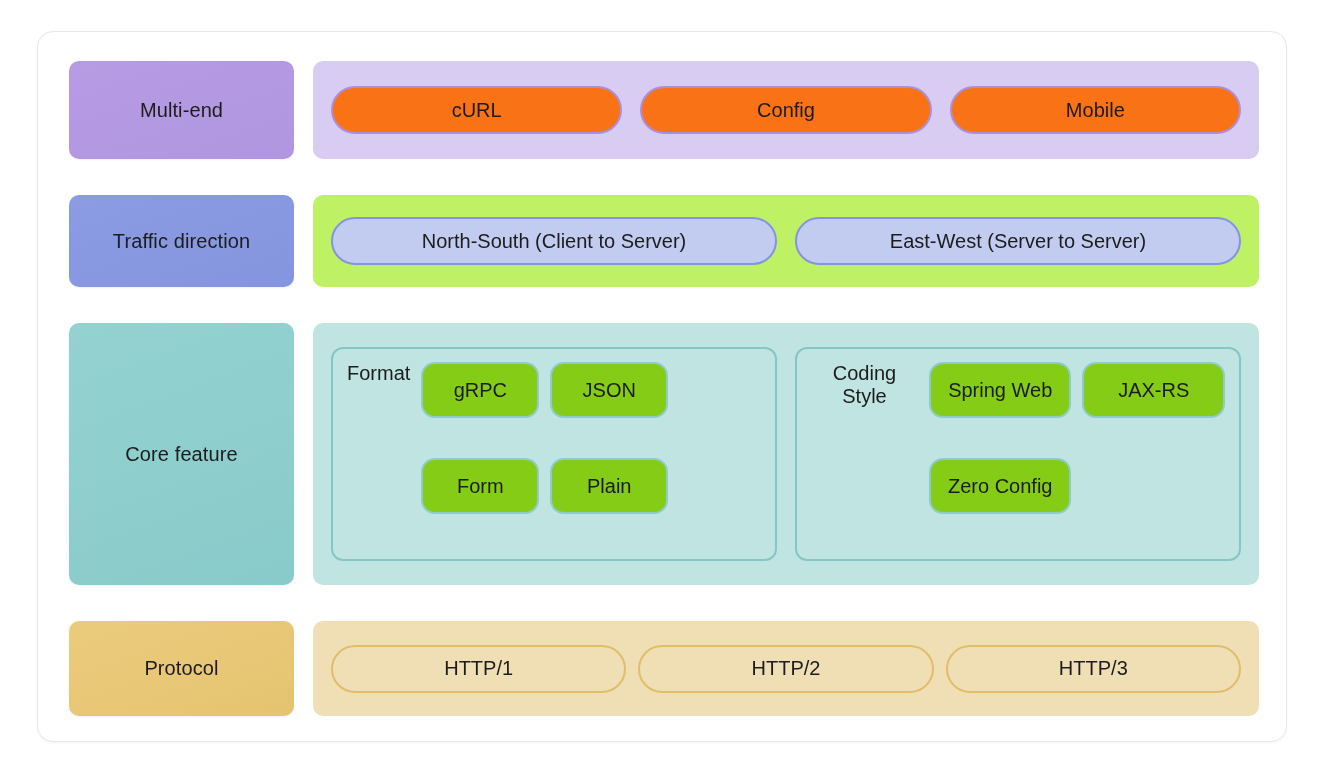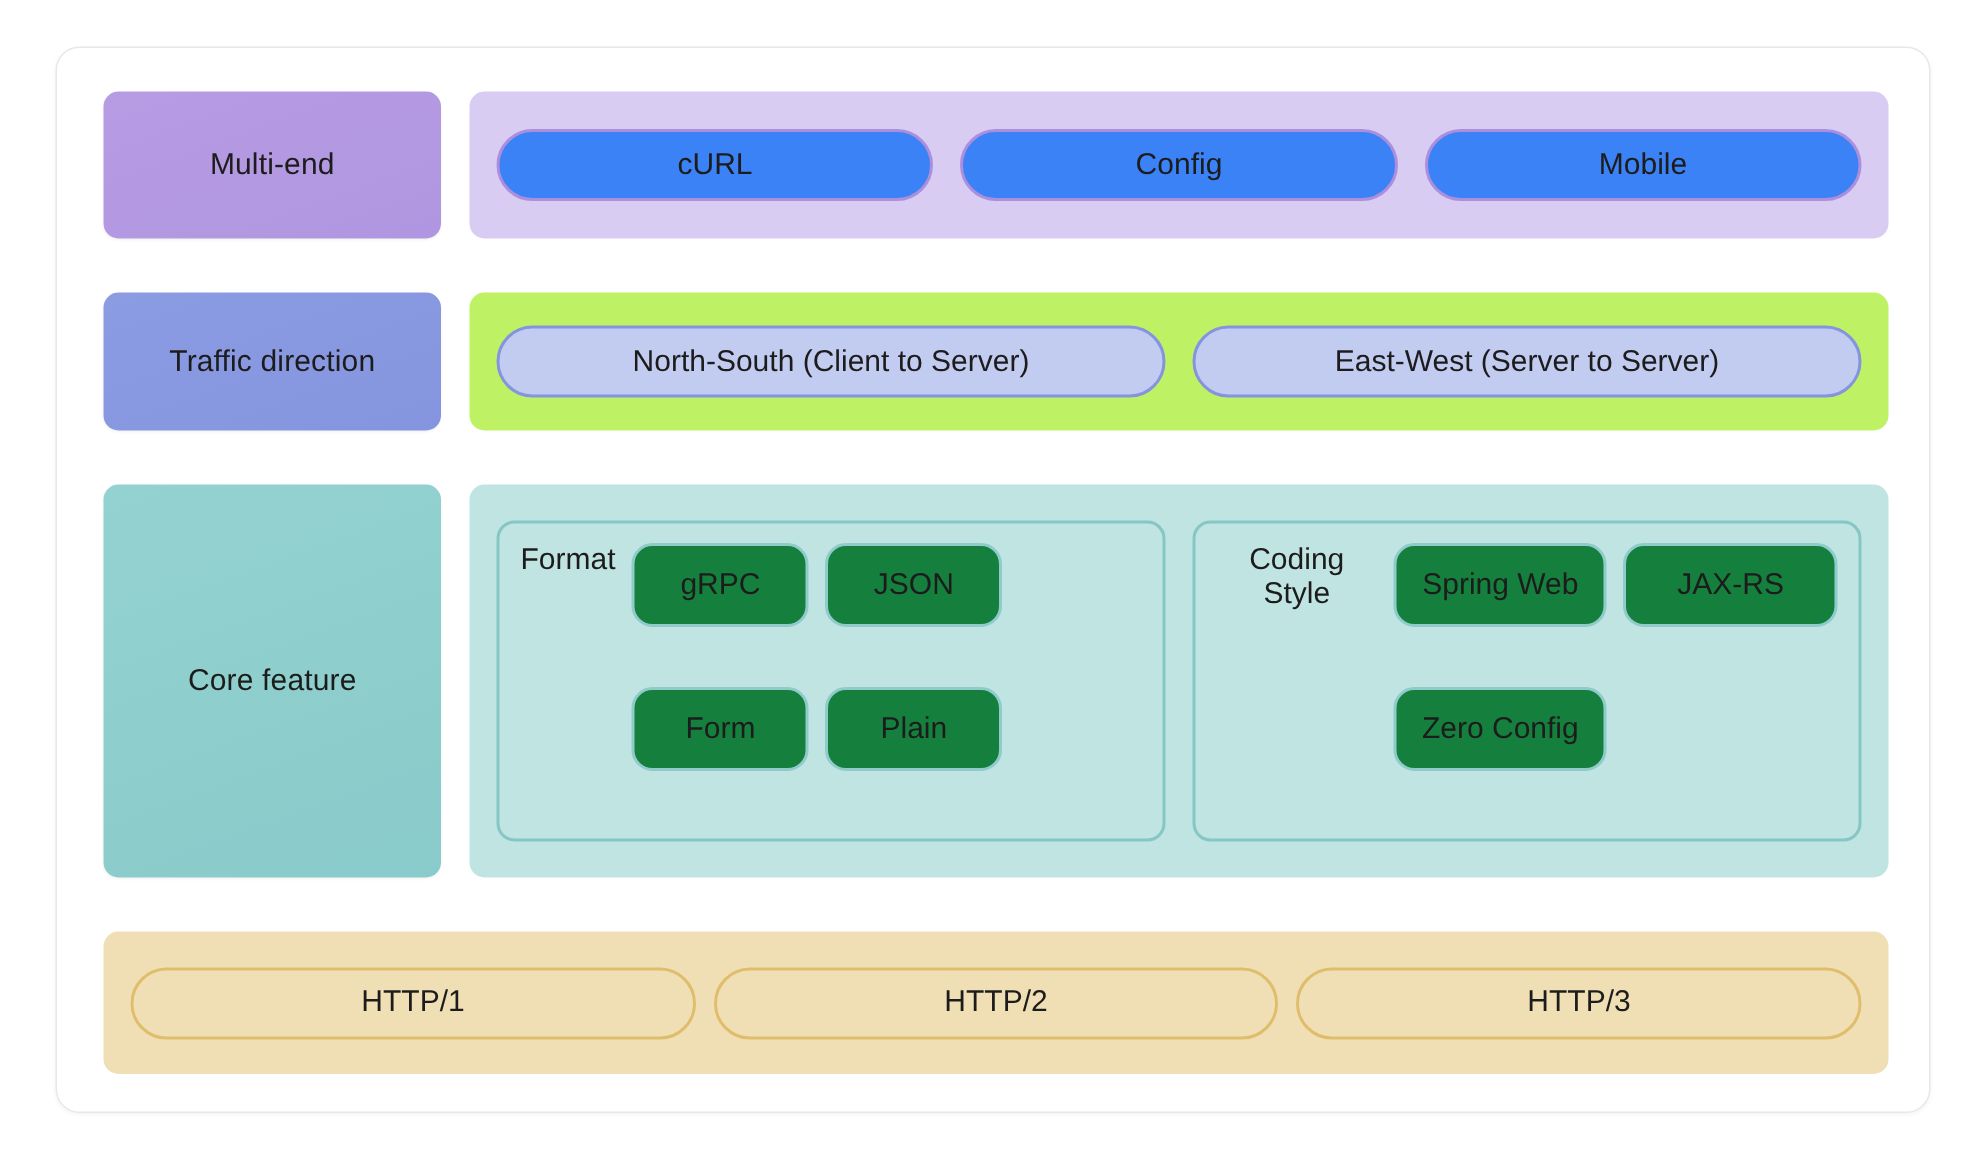--- a/index.html
+++ b/index.html
@@ -70,21 +70,21 @@
     color: #1c1c1c;
     white-space: nowrap;
   }
 
   
   #row-multiend { top: 29px; height: 98px; }
   #row-multiend .row-label {
     background: linear-gradient(160deg, #b79ce4 0%, #b095e0 100%);
   }
   #row-multiend .row-panel { background: #d9ccf3; }
-  #row-multiend .pill { border-color: #ab8fdd; background: #3b82f6; }
+  #row-multiend .pill { border-color: #ab8fdd; background: #f97316; }
 
   
   #row-traffic { top: 163px; height: 92px; }
   #row-traffic .row-label {
     background: linear-gradient(160deg, #8c9ce3 0%, #8494de 100%);
     font-size: 20px;
   }
   #row-traffic .row-panel { background: #bef264; }
   #row-traffic .pill { border-color: #8494de; background: #c2cbf0; }
 
@@ -117,21 +117,21 @@
   .group-grid {
     display: flex;
     flex-wrap: wrap;
     gap: 11px;
   }
   .chip {
     flex: 0 0 calc(50% - 5.5px);
     height: 56px;
     border-radius: 14px;
     border: 2px solid #8ecbca;
-    background: #15803d;
+    background: #84cc16;
     display: flex;
     align-items: center;
     justify-content: center;
     font-size: 20px;
     color: #1c1c1c;
     white-space: nowrap;
   }
 
   
   #row-protocol { top: 589px; height: 95px; }
@@ -184,20 +184,21 @@
             <div class="chip">Spring Web</div>
             <div class="chip">JAX-RS</div>
             <div class="chip">Zero Config</div>
           </div>
         </div>
 
       </div>
     </div>
 
     <div class="row" id="row-protocol">
+      <div class="row-label">Protocol</div>
       <div class="row-panel">
         <div class="pill">HTTP/1</div>
         <div class="pill">HTTP/2</div>
         <div class="pill">HTTP/3</div>
       </div>
     </div>
 
   </div>
 </div>
 

